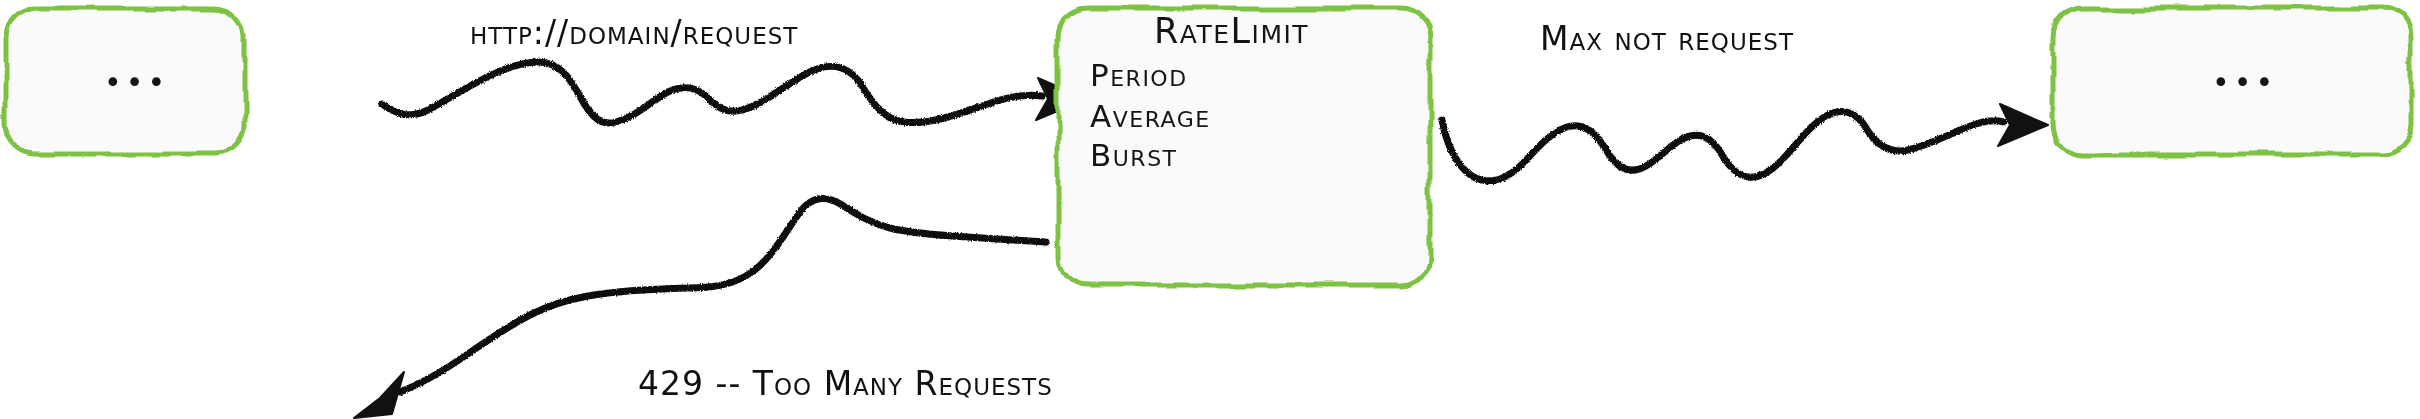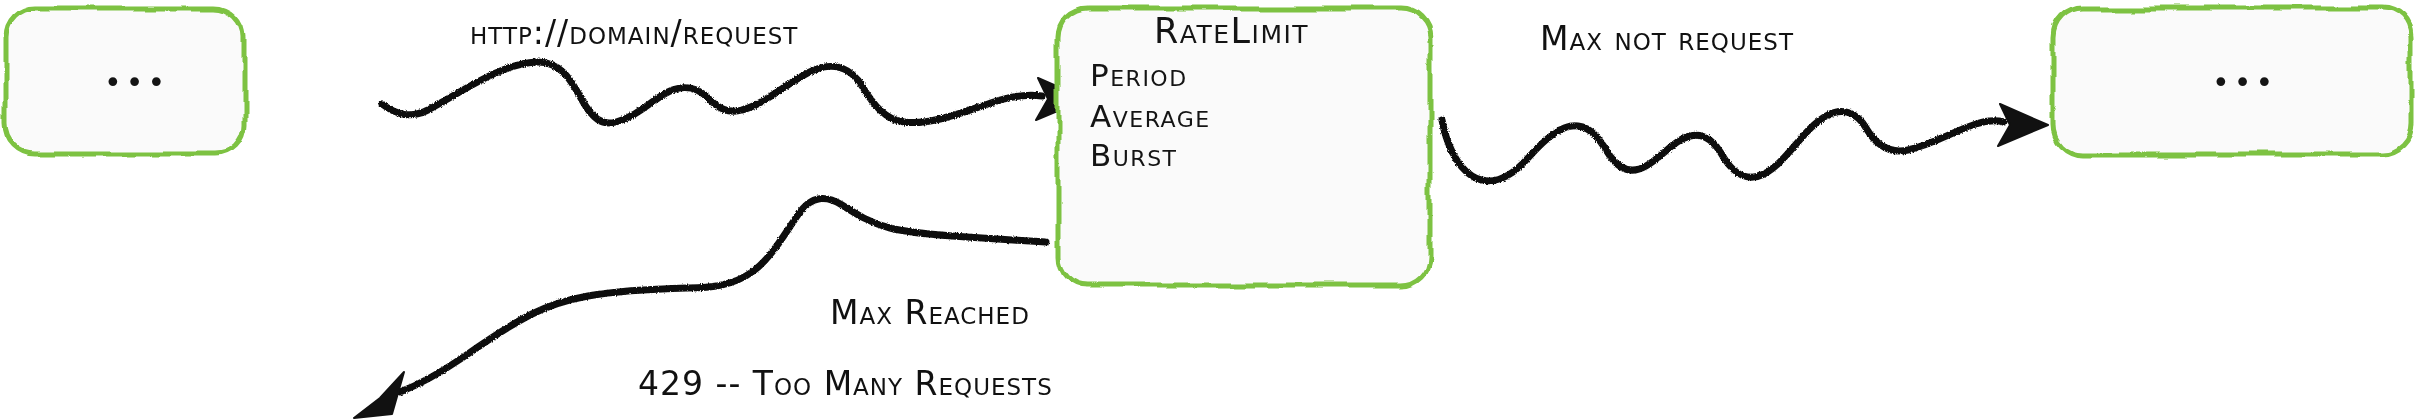--- a/index.html
+++ b/index.html
@@ -124,17 +124,16 @@
   <div class="node-item" style="left:1090px;top:60px;font-size:31px;">Period</div>
   <div class="node-item" style="left:1090px;top:101px;font-size:31px;">Average</div>
   <div class="node-item" style="left:1090px;top:140px;font-size:31px;">Burst</div>
 
   <div class="ellipsis" style="left:2212px;top:68px;font-size:30px;">•••</div>
 
   <div class="label" style="left:470px;top:16px;font-size:33px;">http://domain/request</div>
 
   <div class="label" style="left:1540px;top:22px;font-size:33px;">Max not request</div>
 
-  <div class="label" style="left:830px;top:296px;font-size:33px;">Max Reached</div>
 
   <div class="label" style="left:638px;top:358px;font-size:33px;margin-top:9px;">429 -- Too Many Requests</div>
 
 </div>
 
 </body></html>

